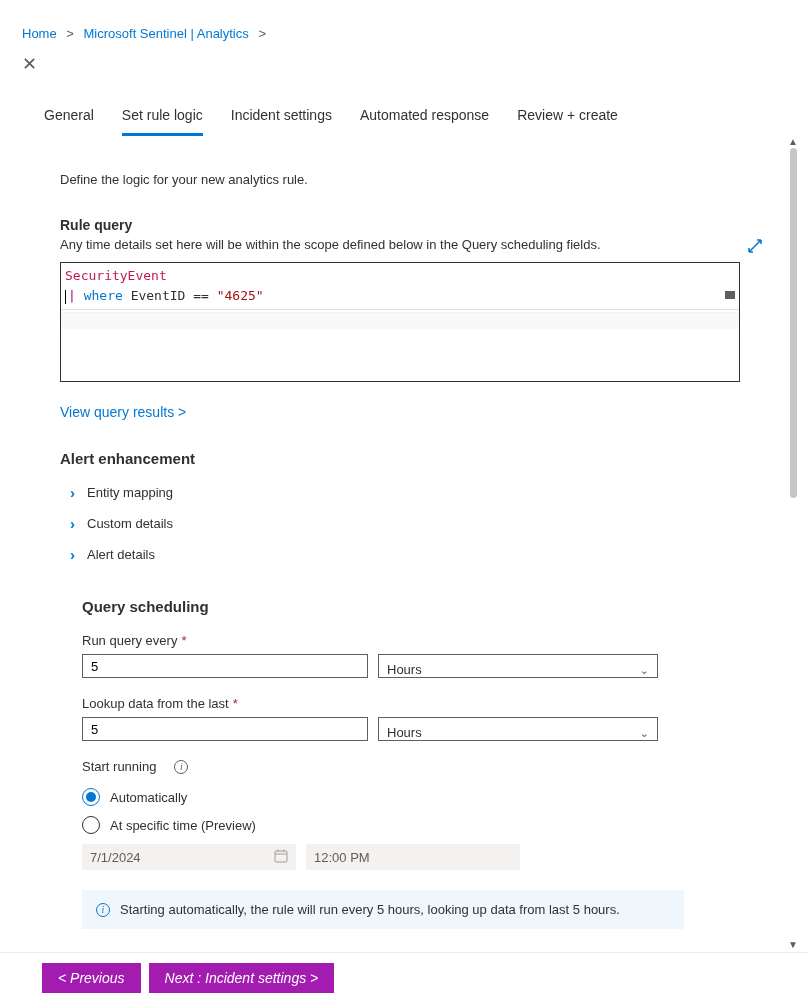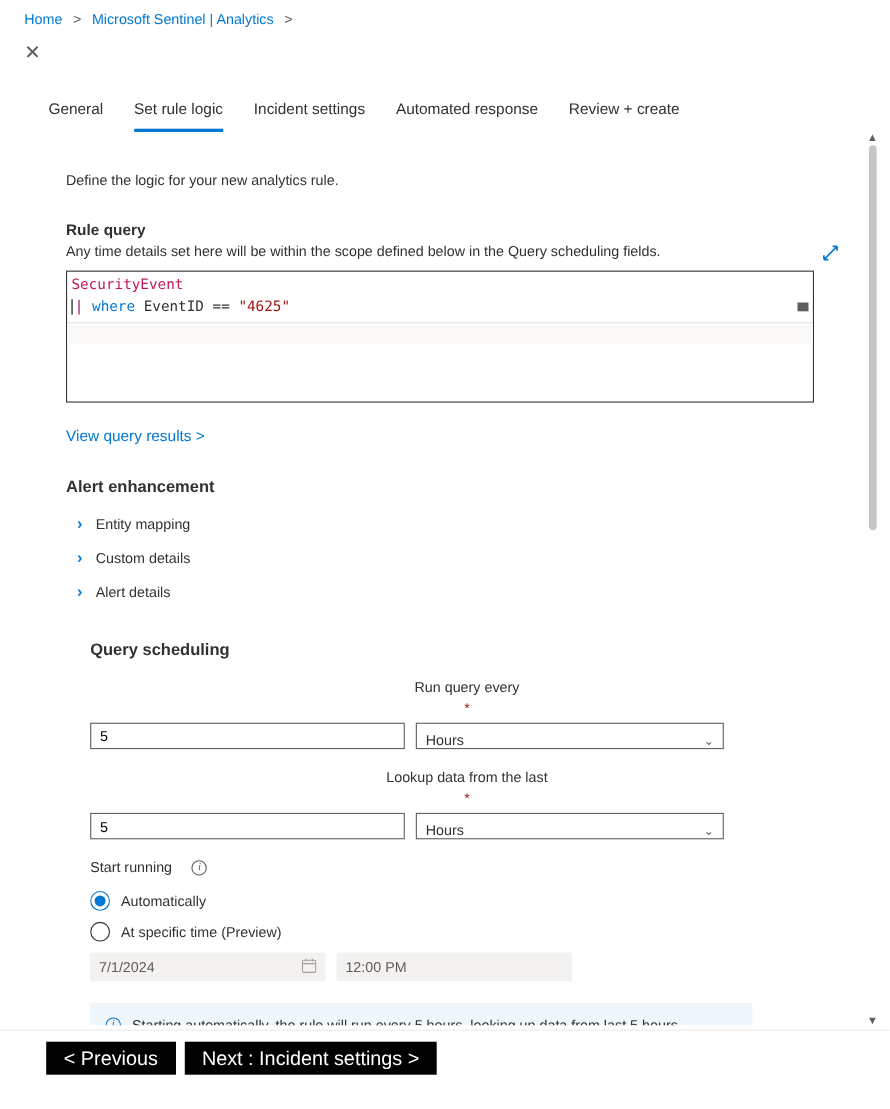--- a/index.html
+++ b/index.html
@@ -1,18 +1,18 @@
 <!DOCTYPE html>
 <html><head>
 <meta charset="utf-8">
 <style>
   * { box-sizing: border-box; margin: 0; padding: 0; }
   html, body { width: 809px; height: 1008px; font-family: "Segoe UI", Arial, sans-serif; font-size: 13px; color: #323130; background: #fff; overflow: hidden; }
 
-  .breadcrumbs { padding: 10px 0 0 22px; font-size: 13px; }
+  .breadcrumbs { padding: 26px 0 0 22px; font-size: 13px; }
   .breadcrumbs .crumb { color: #0078d4; cursor: pointer; }
   .breadcrumbs .sep { color: #605e5c; margin: 0 6px; }
 
   .header-row { display: flex; align-items: center; justify-content: space-between; padding: 12px 22px 0 22px; }
   .page-title { font-size: 26px; font-weight: 600; color: #1b1a19; }
   .ellipsis { color: #605e5c; margin-left: 10px; letter-spacing: 1px; position: relative; top:-4px;}
   .close-x { font-size: 18px; color: #605e5c; cursor: pointer; margin-right: 4px; font-weight: 300; }
 
   .tabbar { margin-top: 32px; padding: 0 22px; border-bottom: 0; display: flex; gap: 28px; font-size: 14px; }
   .tabbar .tab { padding: 0 0 10px 0; cursor: pointer; }
@@ -44,21 +44,21 @@
 
   .view-results { margin: 22px 0 30px 0; display:inline-block; font-size:14px; color:#0078d4; cursor:pointer;}
 
   .enh-head { font-size: 15px; font-weight: 600; margin-bottom: 10px; }
   .enh-item { display: flex; align-items: center; gap: 12px; padding: 7px 0 7px 10px; cursor:pointer;}
   .chev { color: #0078d4; font-size: 15px; font-weight: 600;}
 
   .sched-block { padding-left: 22px; margin-top: 28px; }
   .sched-head { font-size: 15px; font-weight: 600; margin-bottom: 18px; }
 
-  .fld-label { font-size: 13px; margin-bottom: 6px; display:flex; gap:4px; align-items:center;flex-direction:column;}
+  .fld-label { font-size: 13px; margin-bottom: 6px; display:flex; gap:4px; align-items:center;}
   .req { color: #a4262c; }
   .fld-row { display: flex; gap: 10px; margin-bottom: 18px; }
   .txt-in { width: 286px; height: 24px; border: 1px solid #605e5c; padding: 2px 8px; font-family: inherit; font-size: 13px; }
   .sel-wrap { width: 280px; height: 24px; border: 1px solid #605e5c; display:flex; align-items:flex-end; justify-content:space-between; padding: 0 8px; cursor:pointer;}
   .sel-chev { color:#605e5c; font-size:11px;}
 
   .start-run-label { display:flex; align-items:center; gap:18px; margin-bottom:14px;}
   .info-circle { display:inline-flex; width:14px; height:14px; border:1px solid #605e5c; border-radius:50%; align-items:center; justify-content:center; font-size:10px; font-style:italic; font-family:Georgia,serif; color:#605e5c;}
 
   .radio-row { display:flex; align-items:center; gap:10px; margin-bottom:10px; margin-left:0;}
@@ -74,21 +74,21 @@
   .info-banner { background:#eff6fc; padding:12px 14px; display:flex; gap:10px; align-items:center; width:602px;}
   .info-banner .info-circle { border-color:#0078d4; color:#0078d4;}
 
   .fake-scrollbar { position:absolute; right:12px; top:12px; width:7px; height:350px; background:#c8c6c4; border-radius:4px;}
   .scroll-arrow { position:absolute; right:11px; font-size:10px; color:#605e5c;}
   .scroll-arrow.up { top:0;} .scroll-arrow.dn { bottom:-2px;}
 
   .divider { border-top:1px solid #edebe9; margin-top:4px;}
 
   .footer { padding: 10px 0 0 42px; display:flex; gap:8px;}
-  .btn { background:#000000; color:#fff; border:none; height:30px; padding:0 16px; font-size:18px; cursor:pointer;}
+  .btn { background:#a21caf; color:#fff; border:none; height:30px; padding:0 16px; font-size:14px; cursor:pointer;font-style:italic;}
 </style>
 </head>
 <body>
 
 <div class="breadcrumbs">
   <span class="crumb">Home</span>
   <span class="sep">&gt;</span>
   <span class="crumb">Microsoft Sentinel | Analytics</span>
   <span class="sep">&gt;</span>
 </div>

